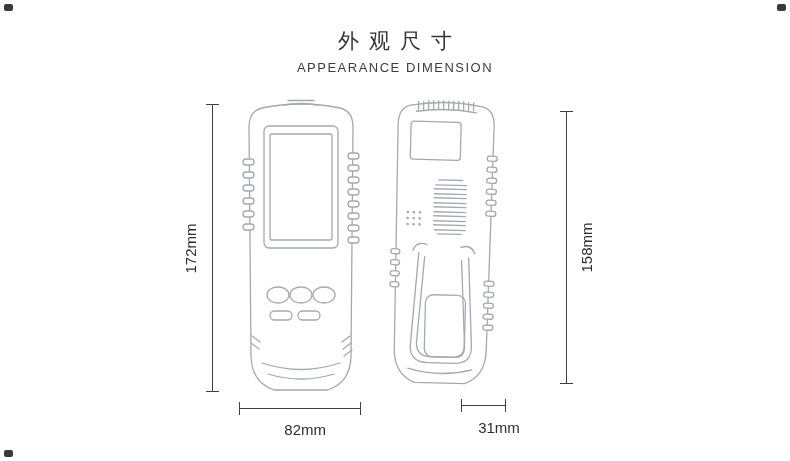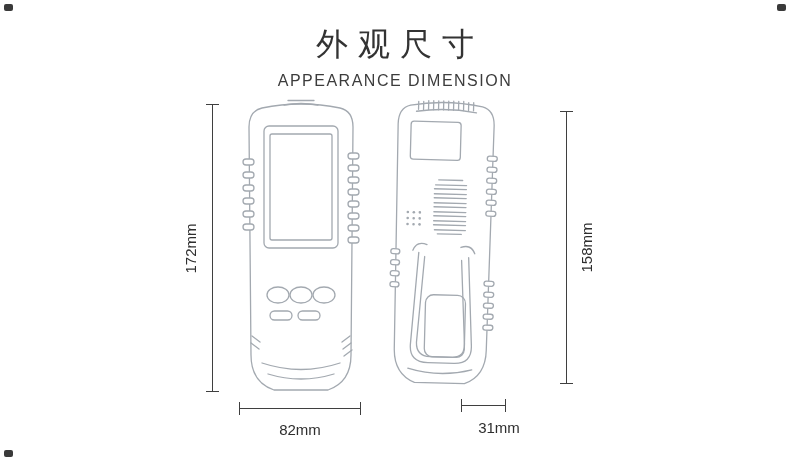--- a/index.html
+++ b/index.html
@@ -1,20 +1,20 @@
 <!DOCTYPE html>
 <html><head>
 <meta charset="utf-8">
 <style>
   html,body{margin:0;padding:0;background:#fff;}
   .page{position:relative;width:790px;height:461px;background:#fff;overflow:hidden;
         font-family:"Liberation Sans","DejaVu Sans",sans-serif;color:#333;}
   .header{position:absolute;top:29px;left:0;width:100%;text-align:center;}
-  .title{font-size:32px;font-weight:500;letter-spacing:10px;text-indent:10px;color:#333;margin:0;line-height:1.1;font-family:Liberation Mono, monospace;}
-  .subtitle{font-size:16px;font-weight:400;letter-spacing:1.5px;color:#3c3c3c;margin-top:8px;}
+  .title{font-size:21px;font-weight:500;letter-spacing:10px;text-indent:10px;color:#333;margin:0;line-height:1.1;}
+  .subtitle{font-size:13px;font-weight:400;letter-spacing:1.5px;color:#3c3c3c;margin-top:8px;}
   .corner-mark{position:absolute;width:9px;height:7px;background:#3a3a3a;border-radius:2px;}
   
   .dim-v{position:absolute;width:13px;}
   .dim-v .line{position:absolute;left:6px;top:0;bottom:0;width:1px;background:#3f3f3f;}
   .dim-v .tick-a{position:absolute;left:0;top:0;width:13px;height:1px;background:#3f3f3f;}
   .dim-v .tick-b{position:absolute;left:0;bottom:0;width:13px;height:1px;background:#3f3f3f;}
   .dim-h{position:absolute;height:13px;}
   .dim-h .line{position:absolute;top:6px;left:0;right:0;height:1px;background:#3f3f3f;}
   .dim-h .tick-a{position:absolute;left:0;top:0;width:1px;height:13px;background:#3f3f3f;}
   .dim-h .tick-b{position:absolute;right:0;top:0;width:1px;height:13px;background:#3f3f3f;}
@@ -173,21 +173,21 @@
       <i class="line"></i>
       <i class="tick-b"></i>
   </div>
   <span class="dim-label rot" style="left:560px;top:239px;">158mm</span>
 
   <div class="dim-h" style="left:239px;top:402px;width:122px;">
     <i class="tick-a"></i>
       <i class="line"></i>
       <i class="tick-b"></i>
   </div>
-  <span class="dim-label" style="left:274px;top:421px;">82mm</span>
+  <span class="dim-label" style="left:274px;top:421px;text-align:right;">82mm</span>
 
   <div class="dim-h" style="left:461px;top:399px;width:45px;">
     <i class="tick-a"></i>
       <i class="line"></i>
       <i class="tick-b"></i>
   </div>
   <span class="dim-label" style="left:473px;top:419px;">31mm</span>
 
 </div>
 

